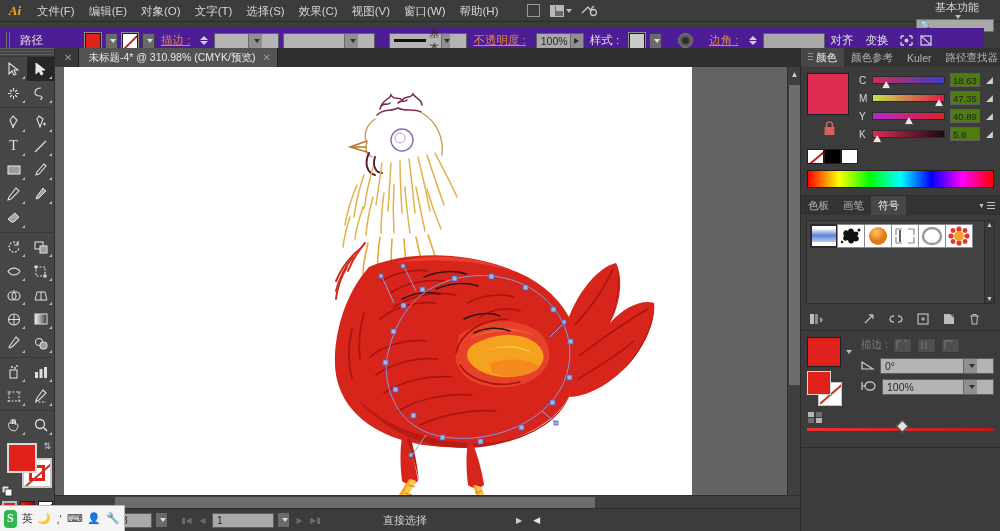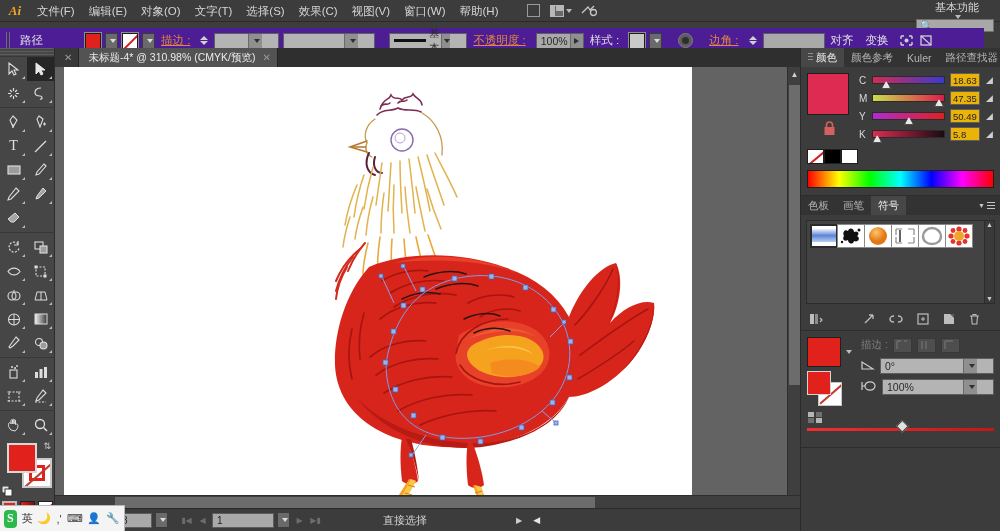--- a/index.html
+++ b/index.html
@@ -212,21 +212,21 @@
   .sliders { flex:1; }
   .slider-row { display:flex; align-items:center; gap:5px; margin-bottom:4px; height:14px; }
   .slider-row .lbl { width:8px; font-size:10px; color:#d8d8d8; }
   .track { flex:1; height:8px; border:1px solid #2b2b2b; position:relative; }
   .track .knob {
     position:absolute; top:4px; width:9px; height:8px;
     background:#e8e8e8; border:1px solid #4c4c4c; transform:translateX(-50%);
     clip-path: polygon(50% 0, 100% 100%, 0 100%);
   }
   .val {
-    width:30px; height:14px; background:#eab308; border:1px solid #5d5d5d;
+    width:30px; height:14px; background:#4d7c0f; border:1px solid #5d5d5d;
     font-size:9.5px; color:#222; display:flex; align-items:center; padding-left:2px;
   }
   .dropper { width:9px; font-size:9px; color:#cfcfcf; text-align:center; }
   .swatch-row { display:flex; margin-top:4px; }
   .swatch-row div { width:17px; height:15px; border:1px solid #1e1e1e; }
   .spectrum { margin-top:6px; height:18px; border:1px solid #1e1e1e;
     background:linear-gradient(to right,#ff0000,#ffff00,#00ff00,#00ffff,#0000ff,#ff00ff,#ff0000);
     position:relative; }
   .spectrum:after { content:""; position:absolute; left:0; bottom:0; width:100%; height:5px;
     background:linear-gradient(to right,#000,#000); opacity:.0; }
@@ -899,21 +899,21 @@
                 <span class="knob" style="left:93%"></span>
               </span>
               <span class="val">47.35</span>
               <span class="dropper">◢</span>
             </div>
             <div class="slider-row">
               <span class="lbl">Y</span>
               <span class="track" style="background:linear-gradient(to right,#b02ad0,#e02020)">
                 <span class="knob" style="left:50.5%"></span>
               </span>
-              <span class="val">50.49</span>
+              <span class="val">40.89</span>
               <span class="dropper">◢</span>
             </div>
             <div class="slider-row">
               <span class="lbl">K</span>
               <span class="track" style="background:linear-gradient(to right,#e02a52,#1a0a12)">
                 <span class="knob" style="left:6%"></span>
               </span>
               <span class="val">5.8</span>
               <span class="dropper">◢</span>
             </div>

